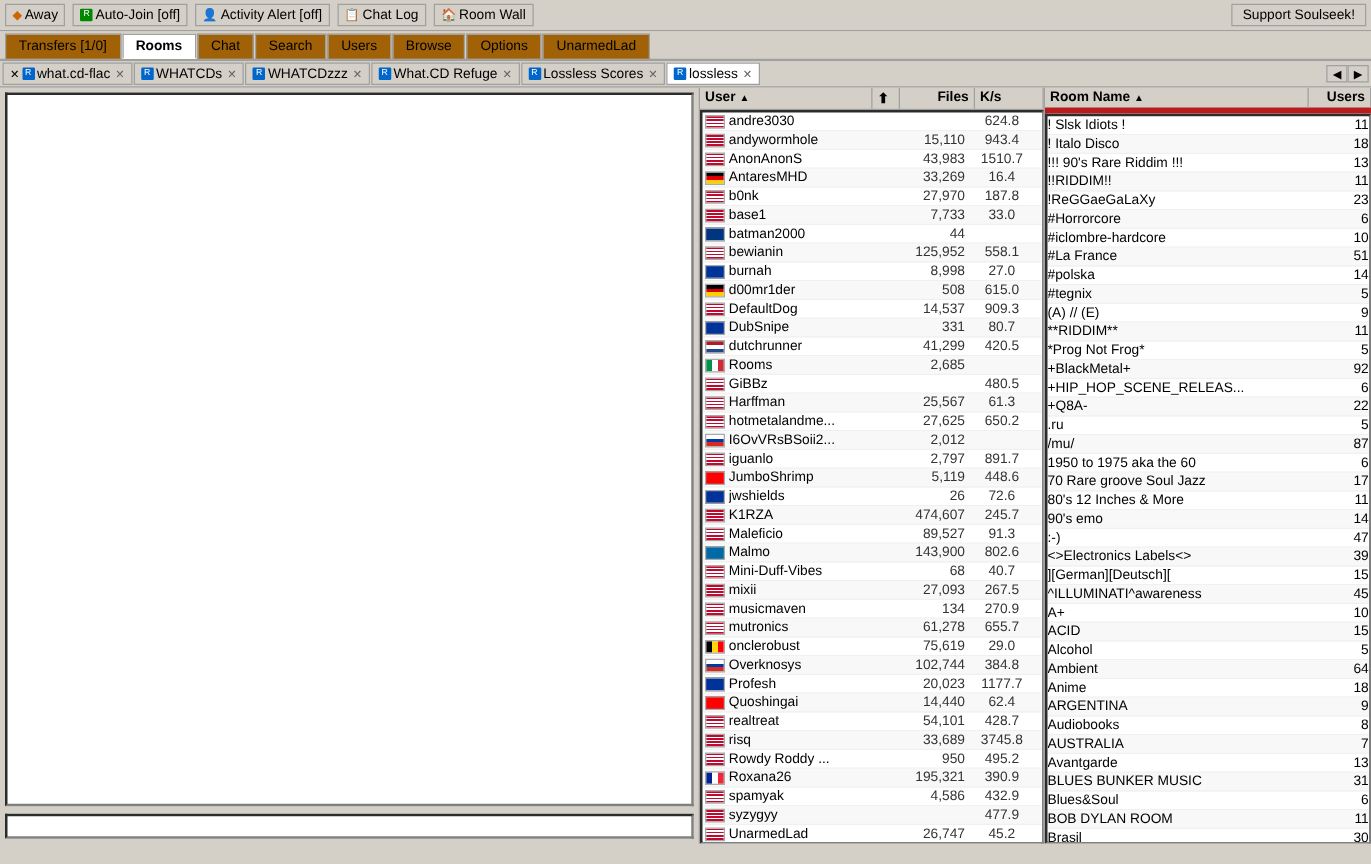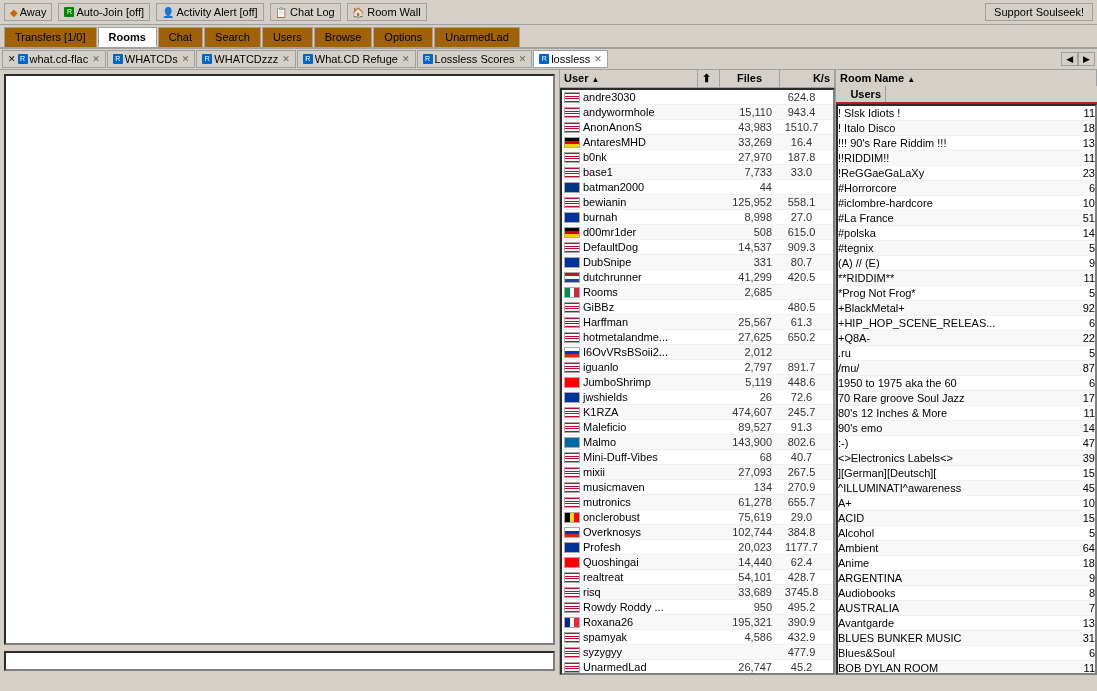--- a/index.html
+++ b/index.html
@@ -146,22 +146,22 @@
       border-bottom: 1px solid #a0a0a0;
       font-weight: bold;
     }
     .user-list-header .col {
       padding: 2px 4px;
       border-right: 1px solid #a0a0a0;
       cursor: pointer;
       user-select: none;
     }
     .col-user { flex: 1; }
-    .col-files { width: 60px; text-align: center; }
-    .col-ks { width: 55px; text-align: right; }
+    .col-files { width: 60px; text-align: right; }
+    .col-ks { width: 55px; text-align: left; }
     .user-list-body {
       flex: 1;
       overflow-y: auto;
       background: white;
       border: 2px inset #808080;
       margin: 0 0 0 0;
     }
     .user-row {
       display: flex;
       align-items: center;
@@ -184,23 +184,22 @@
     
     .room-list-panel {
       flex: 1;
       display: flex;
       flex-direction: column;
       min-width: 0;
     }
     .room-list-header {
       display: flex;
       background: #d4d0c8;
-      border-bottom: 2px solid #b91c1c;
+      border-bottom: 5px solid #b91c1c;
       font-weight: bold;
-      flex-direction: column;
     }
     .room-list-header .rcol {
       padding: 2px 4px;
       border-right: 1px solid #a0a0a0;
       cursor: pointer;
     }
     .rcol-name { flex: 1; }
     .rcol-users { width: 50px; text-align: right; }
     .room-list-body {
       flex: 1;

